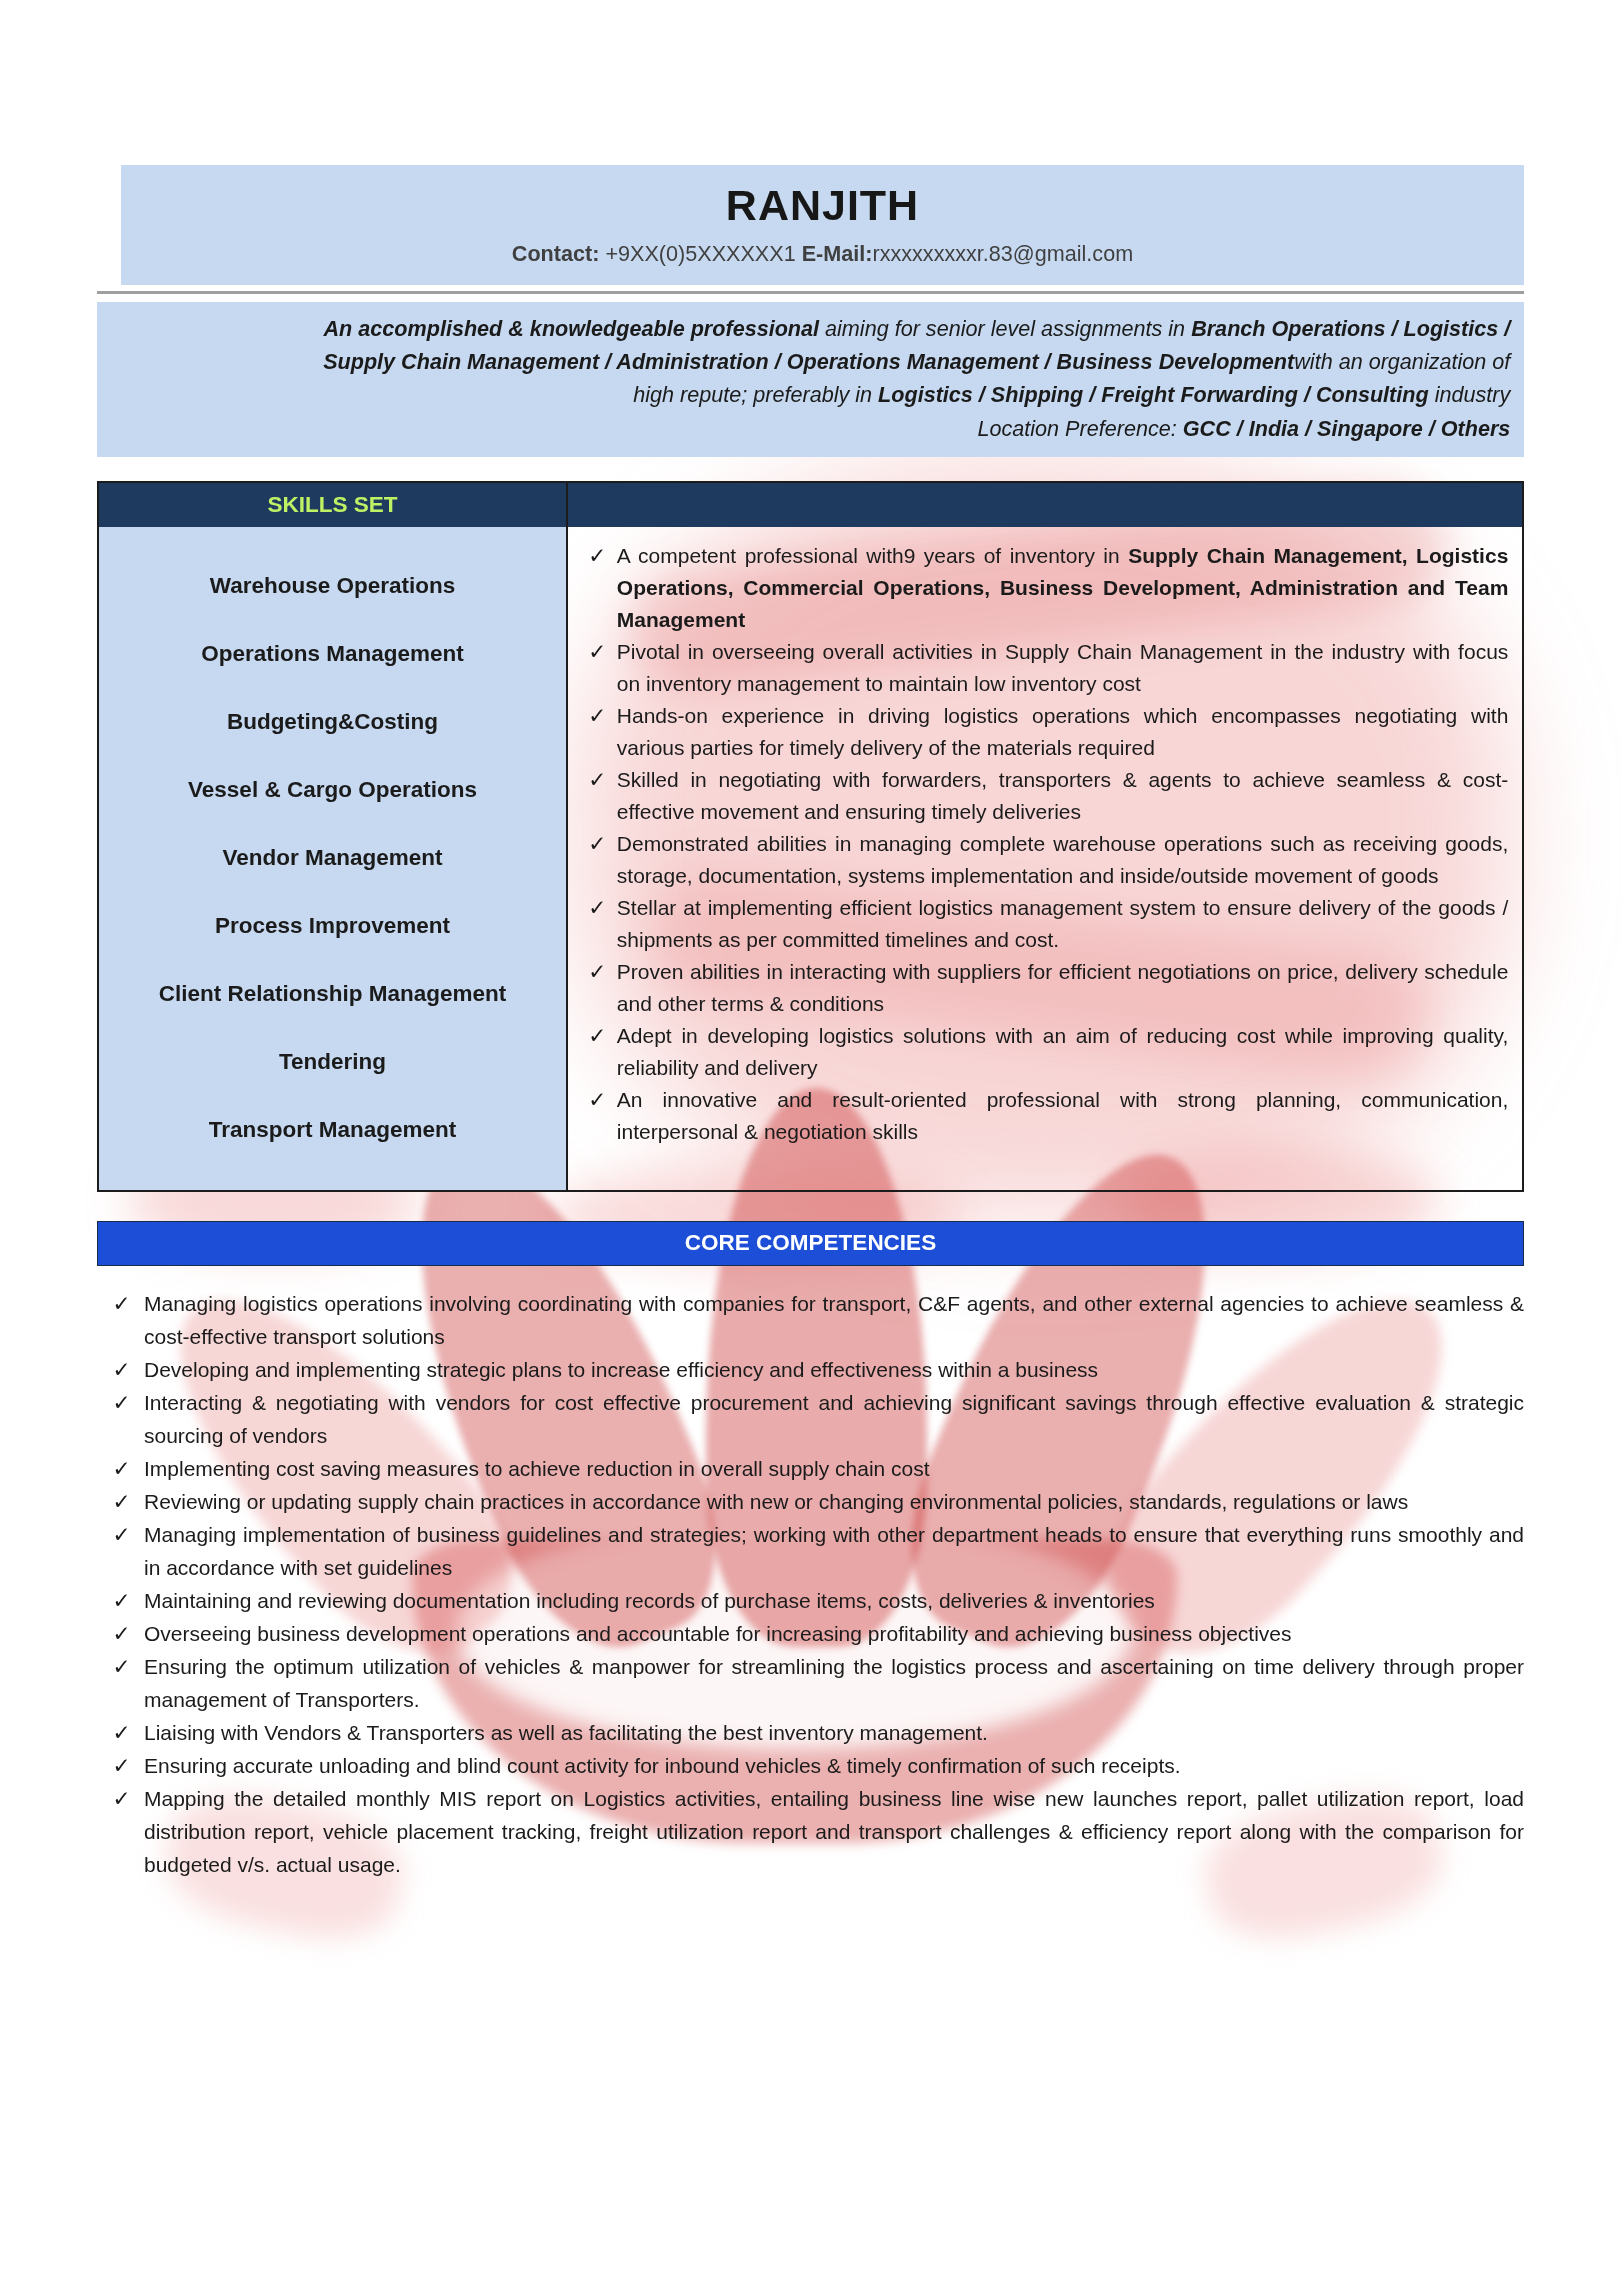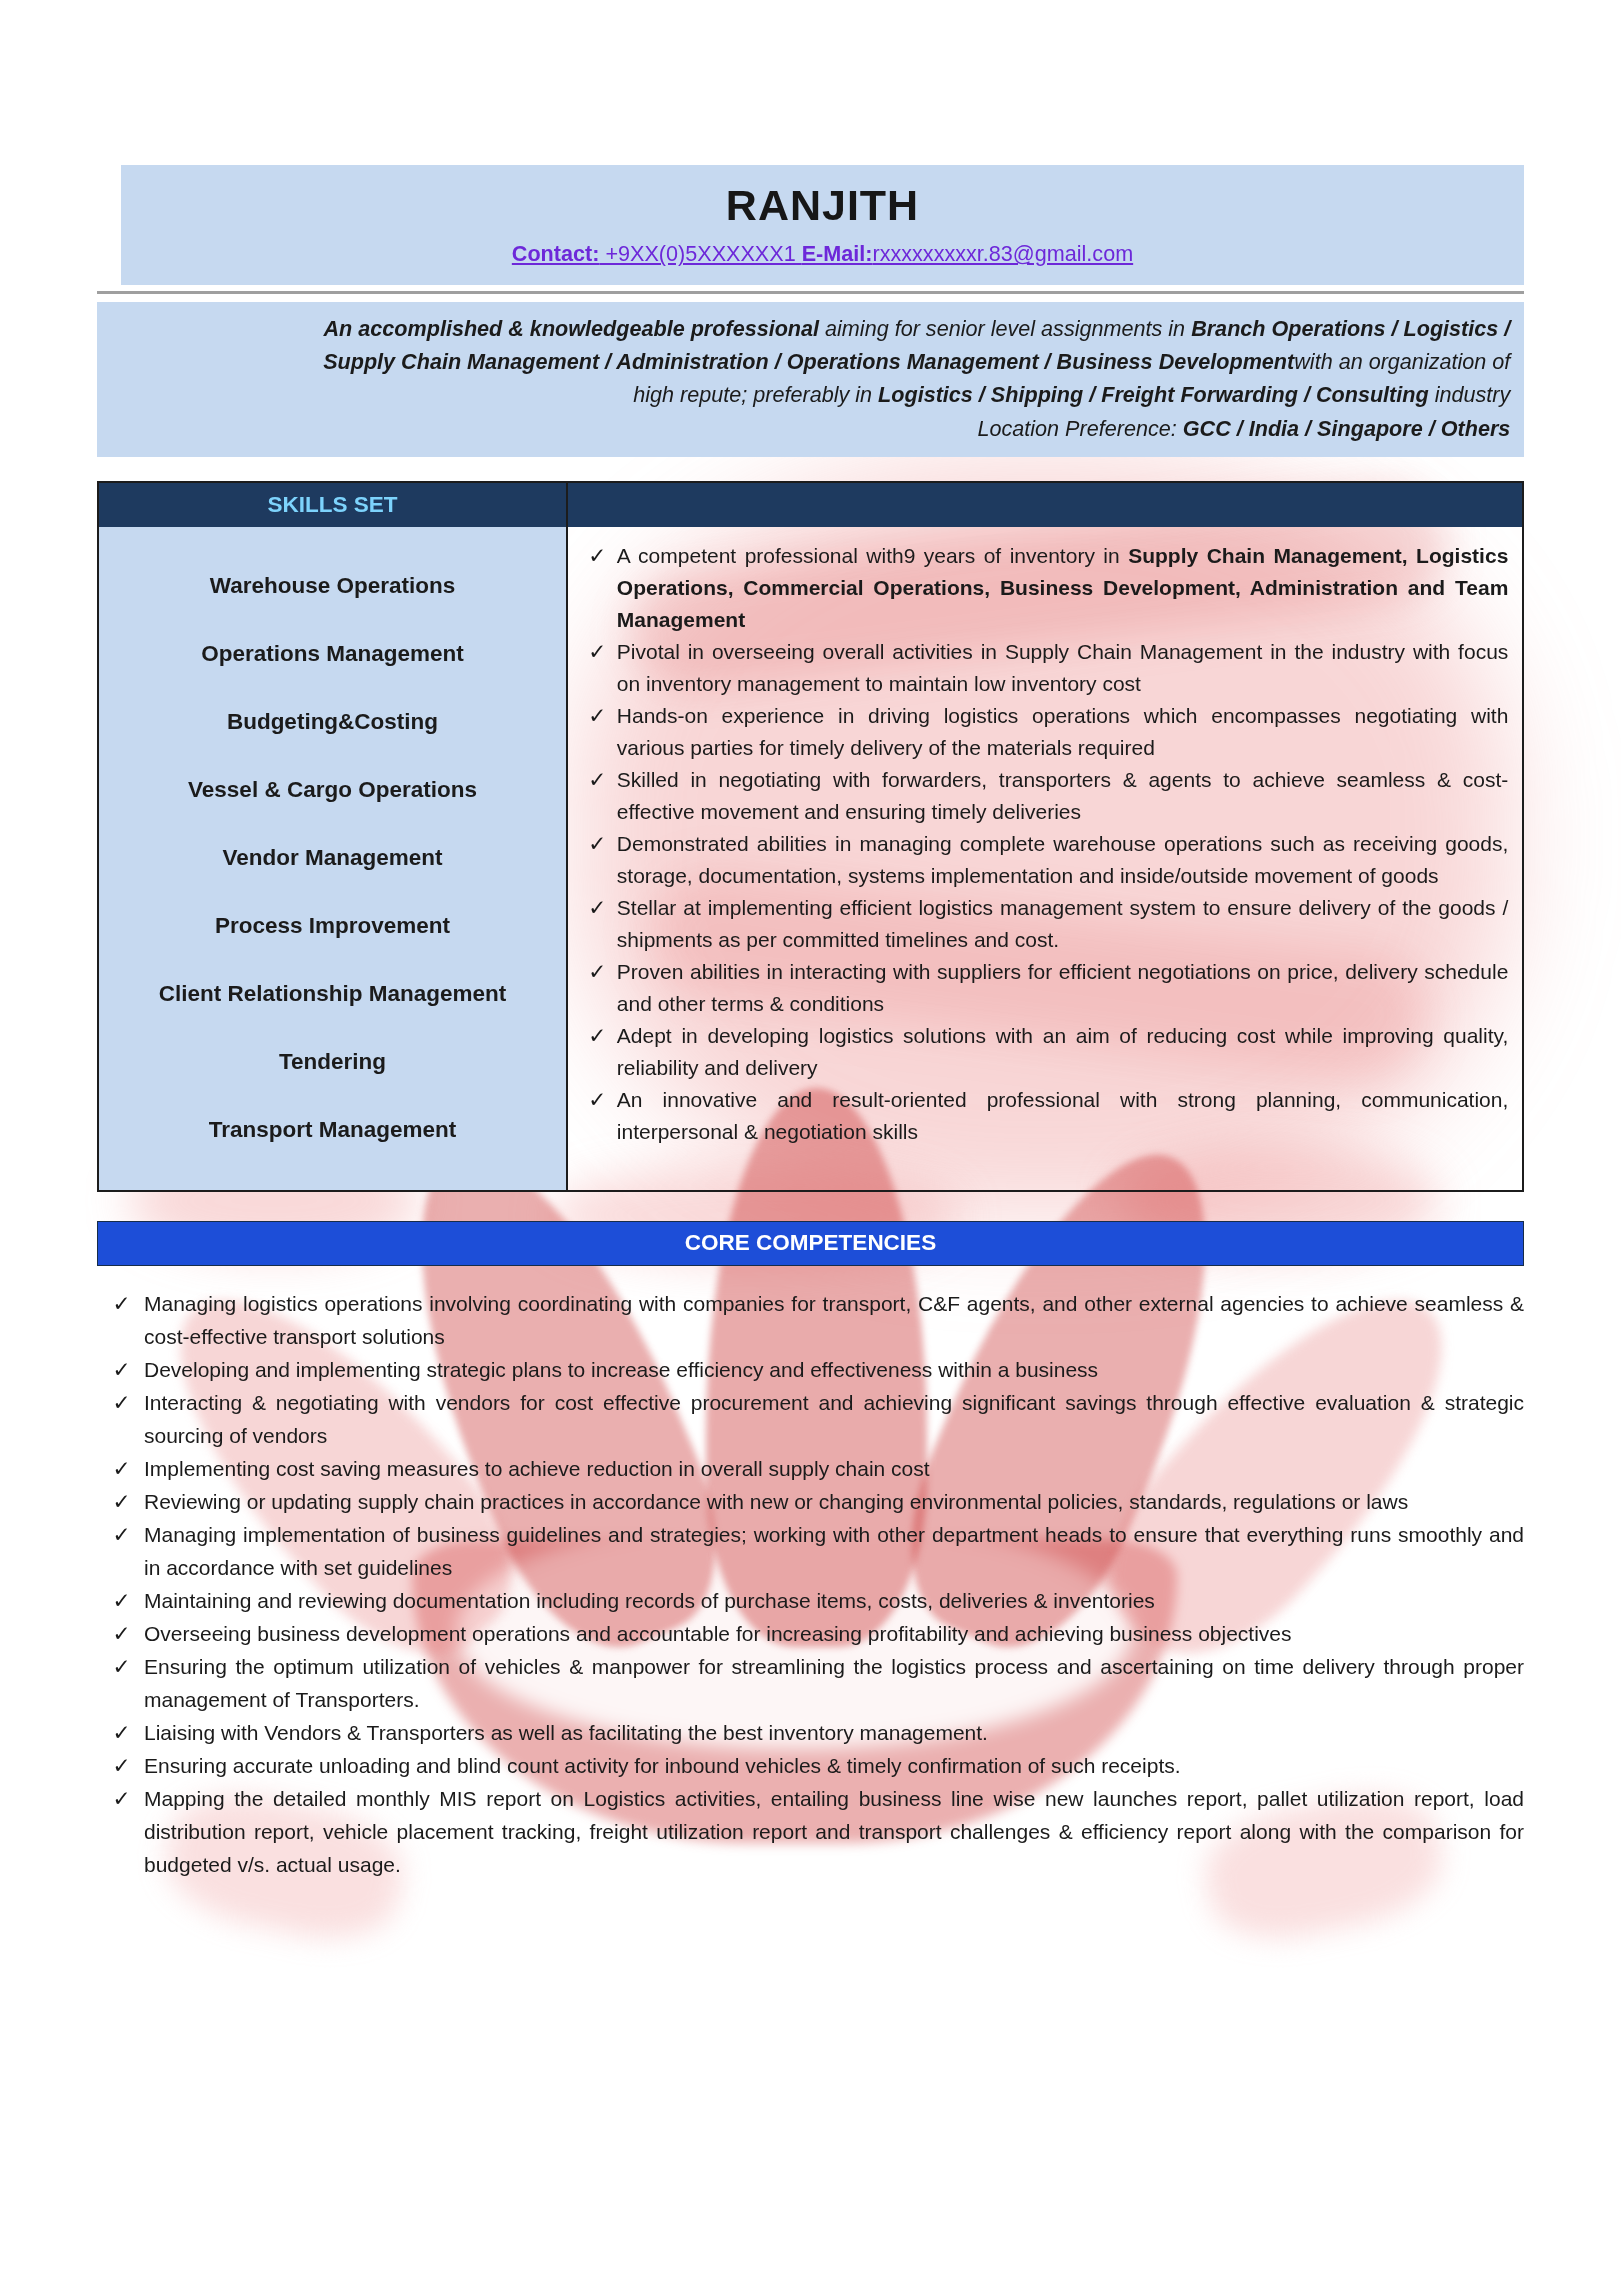--- a/index.html
+++ b/index.html
@@ -23,29 +23,29 @@
   .wm-petal-r{left:965px;top:1137px;width:211px;height:519px;background:rgba(203,55,55,0.40);border-radius:50% 50% 40% 40%/62% 62% 30% 30%;transform:rotate(23deg);filter:blur(3.9px);}
   .wm-petal-c{left:706px;top:1088px;width:221px;height:559px;background:rgba(203,55,55,0.42);border-radius:50% 50% 40% 40%/62% 62% 30% 30%;filter:blur(3.9px);}
   .wm-foot-l{left:167px;top:1803px;width:235px;height:127px;background:rgba(238,145,145,0.28);border-radius:40%;transform:rotate(12deg);filter:blur(13.7px);}
   .wm-foot-r{left:1206px;top:1803px;width:235px;height:127px;background:rgba(238,145,145,0.28);border-radius:40%;transform:rotate(-12deg);filter:blur(13.7px);}
 
   
   .content{position:relative;z-index:1;width:1427px;margin:0 auto;padding-top:165px;}
 
   .header-block{background:#c6d9f0;padding:15.7px 9.8px 15.7px;text-align:center;margin-left:24px;}
   .name{margin:0;font-size:43px;font-weight:bold;letter-spacing:1px;color:#171717;}
-  .contact{margin:11.8px 0 2px;font-size:21.6px;color:#6d28d9;text-decoration:underline;}
+  .contact{margin:11.8px 0 2px;font-size:21.6px;color:#404040;}
   .b{font-weight:bold;}
 
   .rule{height:2.9px;background:#9f9f9f;margin:5.9px 0 7.8px;}
 
   .objective{background:#c6d9f0;font-style:italic;text-align:right;font-size:21.6px;line-height:1.55;padding:9.8px 13.7px 11.8px;}
 
   .sp-table{margin-top:23.5px;border:2px solid #1c1c1c;}
-  .sp-head{display:flex;background:#1e3a5f;color:#7dd3fc;font-weight:bold;font-size:22.5px;}
+  .sp-head{display:flex;background:#1e3a5f;color:#bef264;font-weight:bold;font-size:22.5px;}
   .sp-head .th{height:44px;display:flex;align-items:center;justify-content:center;box-sizing:border-box;}
   .th-skills{width:469px;border-right:2px solid #1c1c1c;}
   .th-profile{flex:1;}
   .sp-body{display:flex;align-items:stretch;}
   .skills-col{width:469px;box-sizing:border-box;border-right:2px solid #1c1c1c;background:#c6d9f0;padding:25.5px 5.9px;}
   .skill-item{height:68px;display:flex;align-items:center;justify-content:center;font-weight:bold;font-size:22.5px;text-align:left;}
   .profile-col{flex:1;box-sizing:border-box;padding:13.7px 13.7px 15.7px 9.8px;}
 
   .bullet{display:flex;align-items:flex-start;}
   .bullet .check{flex:0 0 39px;width:39px;text-align:center;font-size:21.6px;line-height:32px;color:#1b1b1b;}

